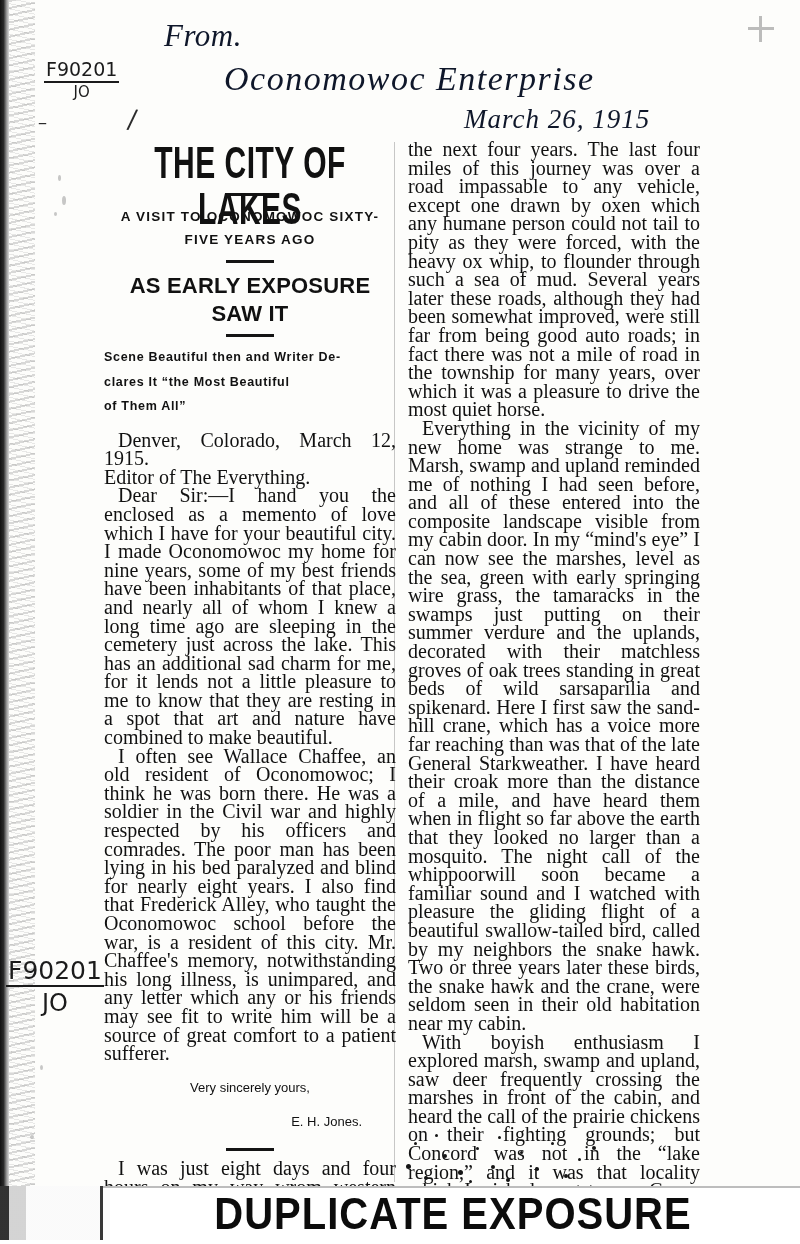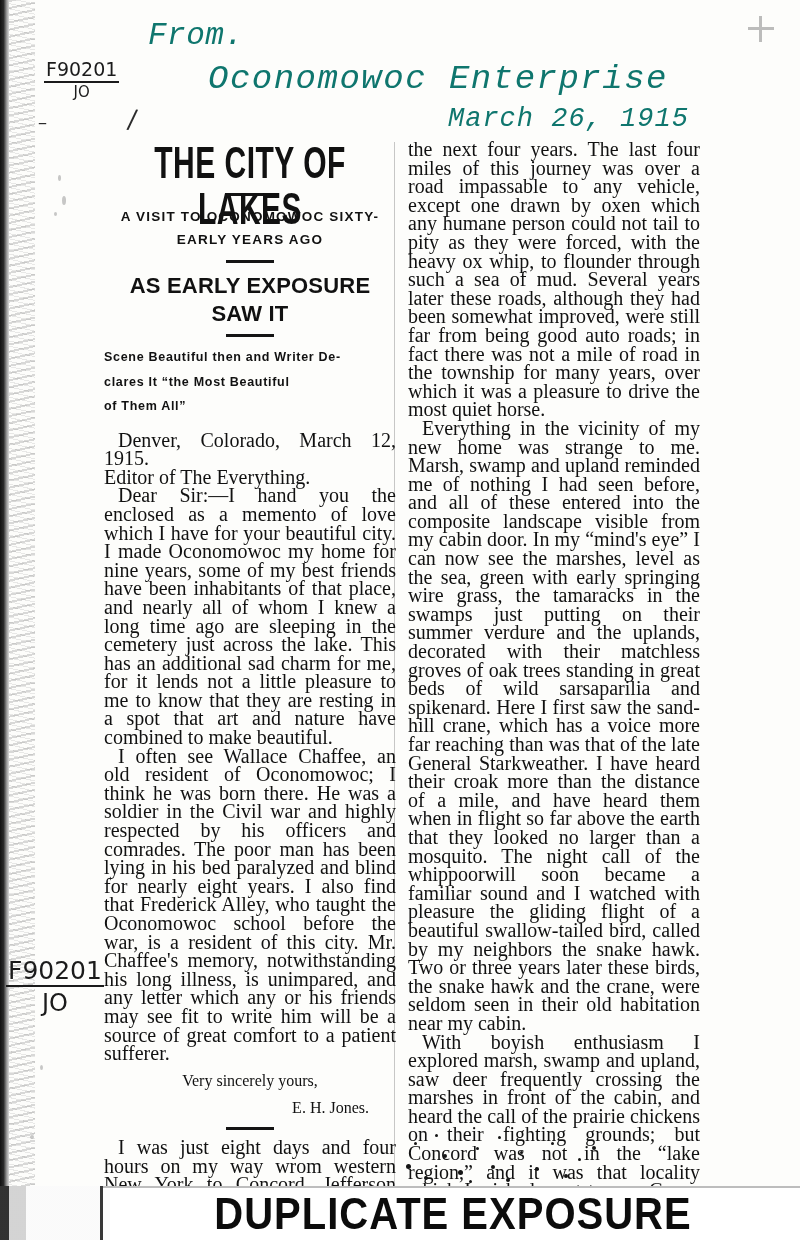--- a/index.html
+++ b/index.html
@@ -59,24 +59,25 @@
     content: "";
     position: absolute;
     background: #6e6e6e;
   }
   .reg-mark::before { left: 11px; top: 0; width: 3px; height: 26px; }
   .reg-mark::after  { left: 0; top: 11px; width: 26px; height: 3px; }
 
   
   .hand {
     position: absolute;
-    font-family: Liberation Mono, monospace;
+    font-family: Liberation Serif, serif;
     font-style: italic;
-    color: #0f766e;
+    color: #0f172a;
     white-space: nowrap;
+    margin-left: 16px;
   }
   #hand-from   { left: 148px; top: 18px;  font-size: 31px; letter-spacing: .5px; }
   #hand-paper  { left: 208px; top: 60px;  font-size: 34px; letter-spacing: 1.5px; }
   #hand-date   { left: 448px; top: 104px; font-size: 27px; letter-spacing: 1px; }
 
   
   .accession {
     position: absolute;
     font-family: "DejaVu Sans", sans-serif;
     color: #1b1b1b;
@@ -183,24 +184,24 @@
     font-size: 20px;
     line-height: 18.6px;
     text-align: justify;
     text-justify: inter-word;
     margin: 0;
     text-indent: 14px;
     hyphens: none;
   }
   .body-p.noindent { text-indent: 0; }
   .sig-line {
-    font-family: Liberation Serif, serif;
-    font-size: 16px;
+    font-family: Liberation Sans, sans-serif;
+    font-size: 13px;
     line-height: 18.6px;
-    margin: 9px;
+    margin: 16px;
     text-align: center;
   }
   .sig-line.right { text-align: right; padding-right: 18px; }
 
   .datebox { margin-top: 12px; }
 
   
   #col-left { overflow: visible; }
 
   
@@ -296,21 +297,21 @@
 
     <div class="col" id="col-left">
 
       <div class="hl-main-wrap">
         <h1 class="hl-main">THE CITY OF LAKES</h1>
       </div>
 
       <div class="rule-short"></div>
 
       <div class="hl-sub">A VISIT TO OCONOMOWOC SIXTY-</div>
-      <div class="hl-sub">EARLY YEARS AGO</div>
+      <div class="hl-sub">FIVE YEARS AGO</div>
 
       <div class="rule-short"></div>
 
       <div class="hl-second">AS EARLY EXPOSURE SAW IT</div>
 
       <div class="rule-short tight"></div>
 
       <div class="hl-deck">Scene Beautiful then and Writer De-</div>
       <div class="hl-deck">clares It “the Most Beautiful</div>
       <div class="hl-deck">of Them All”</div>

